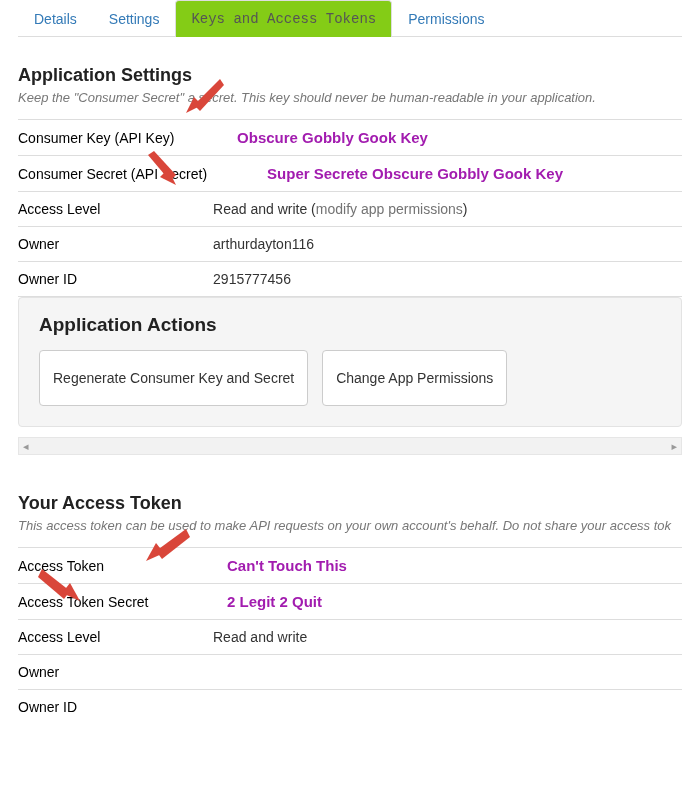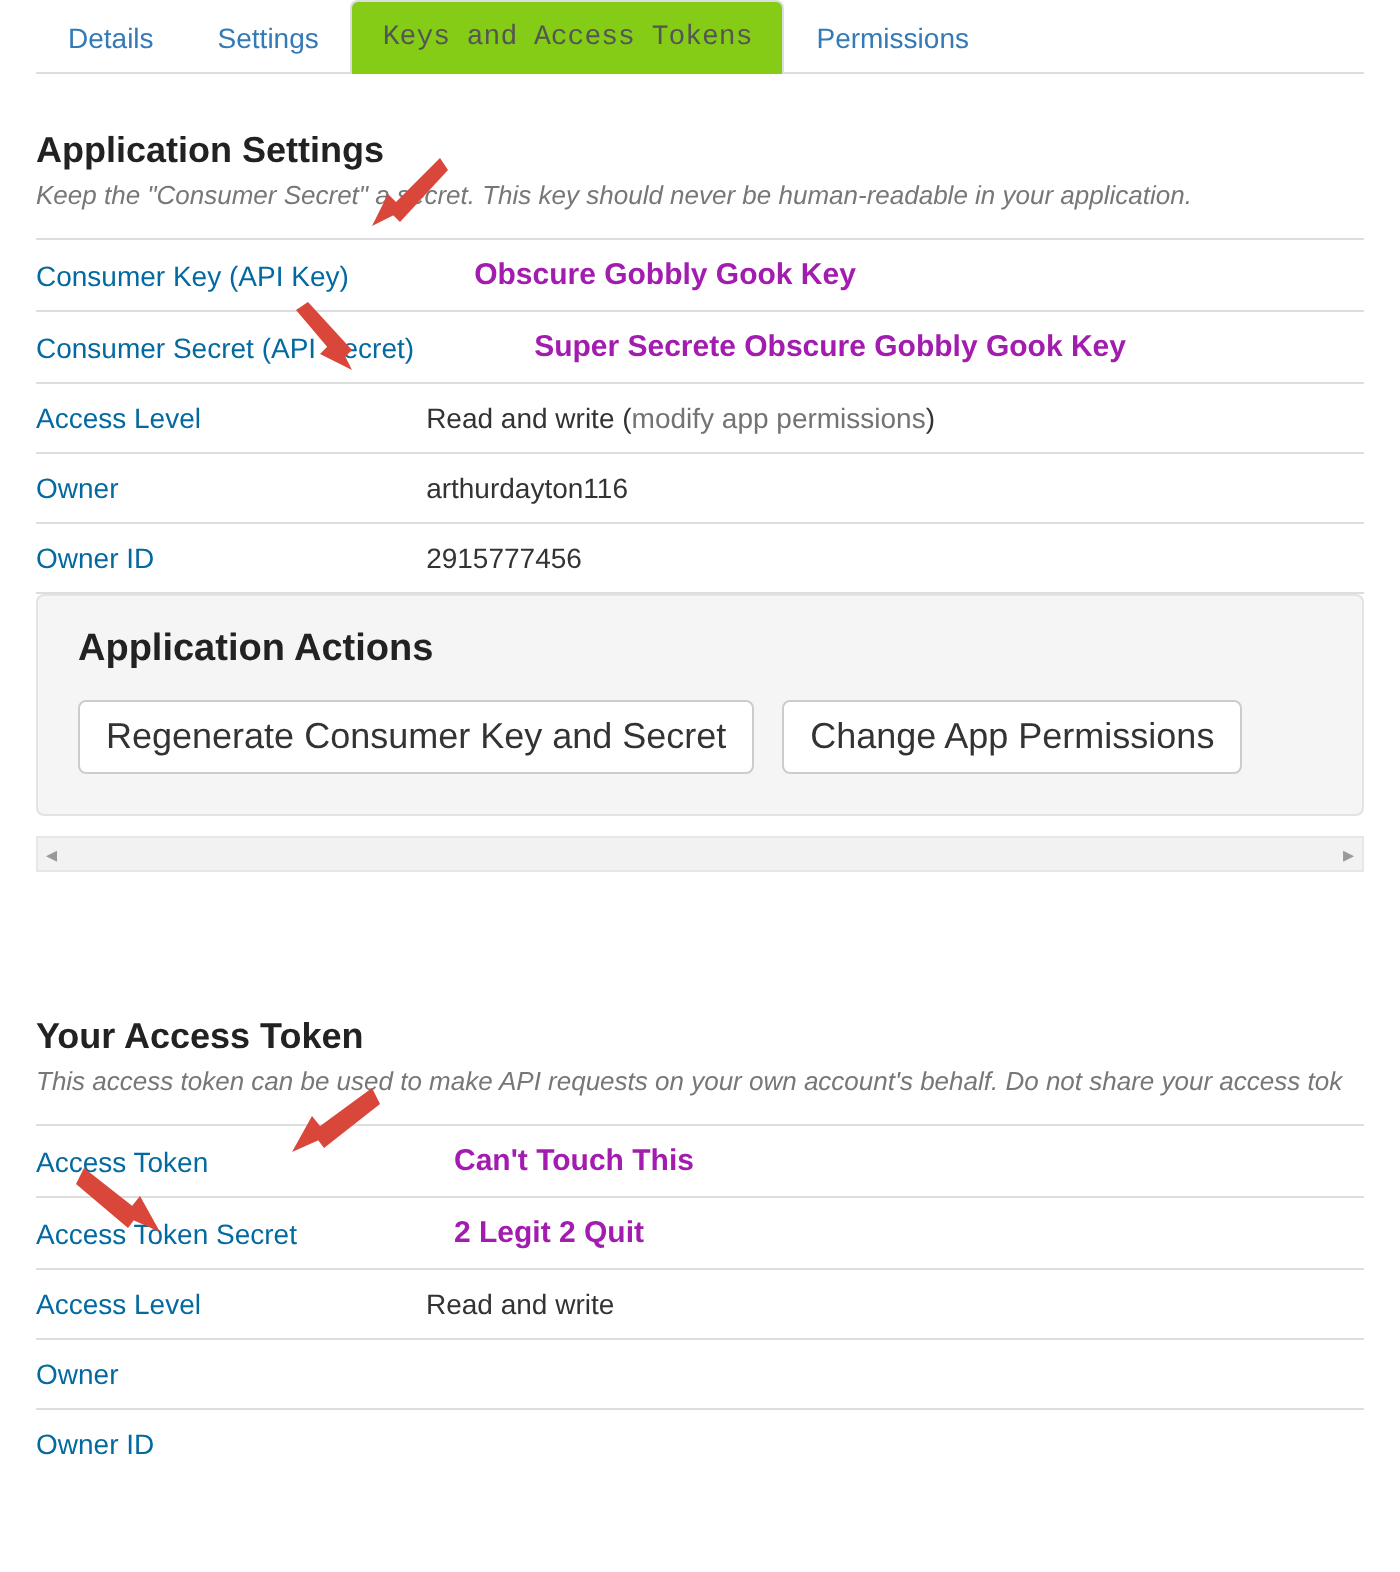--- a/index.html
+++ b/index.html
@@ -50,21 +50,21 @@
   .kv-table {
     width: 100%;
     border-collapse: collapse;
   }
   .kv-table tr {
     border-top: 1px solid #ddd;
   }
   .kv-table td {
     padding: 9px 6px 9px 0;
     vertical-align: middle;
-    color: #0369a1;
+    color: #000000;
     font-size: 14px;
   }
   .kv-table td.key {
     width: 170px;
     white-space: nowrap;
   }
   .kv-table td.val {
     color: #333;
   }
   .kv-table td.val.bold {
@@ -88,26 +88,26 @@
   }
   .actions-panel h3 {
     font-family: Arial, sans-serif;
     font-size: 19px;
     font-weight: 700;
     color: #222;
     margin: 0 0 14px 0;
   }
   .btn {
     display: inline-block;
-    padding: 7px 13px;
+    padding: 19px 13px;
     background: #fff;
     border: 1px solid #ccc;
     border-radius: 4px;
     color: #333;
-    font-size: 18px;
+    font-size: 14px;
     cursor: pointer;
     margin-right: 10px;
   }
   .scroll-strip {
     margin-top: 10px;
     height: 18px;
     background: #f2f2f2;
     border: 1px solid #e6e6e6;
     display: flex;
     justify-content: space-between;
@@ -188,21 +188,21 @@
   <span class="btn">Change App Permissions</span>
 </div>
 
 <div class="scroll-strip">
   <span>◂</span>
   <span>▸</span>
 </div>
 
 <div class="section-gap"></div>
 
-<div style="position:relative;margin-top:34px;">
+<div style="position:relative;">
   <h2>Your Access Token</h2>
   <div class="subtitle">This access token can be used to make API requests on your own account's behalf. Do not share your access tok</div>
 
   <div class="arrow" style="left:118px; top:32px;">
     <svg width="56" height="44">
         <path d="M50 4 L20 26 L26 34 L54 12 Z" fill="#d9463a"></path>
         <polygon points="10,36 28,28 20,18" fill="#d9463a"></polygon>
       </svg>
   </div>
   <div class="arrow" style="left:18px; top:72px;">

